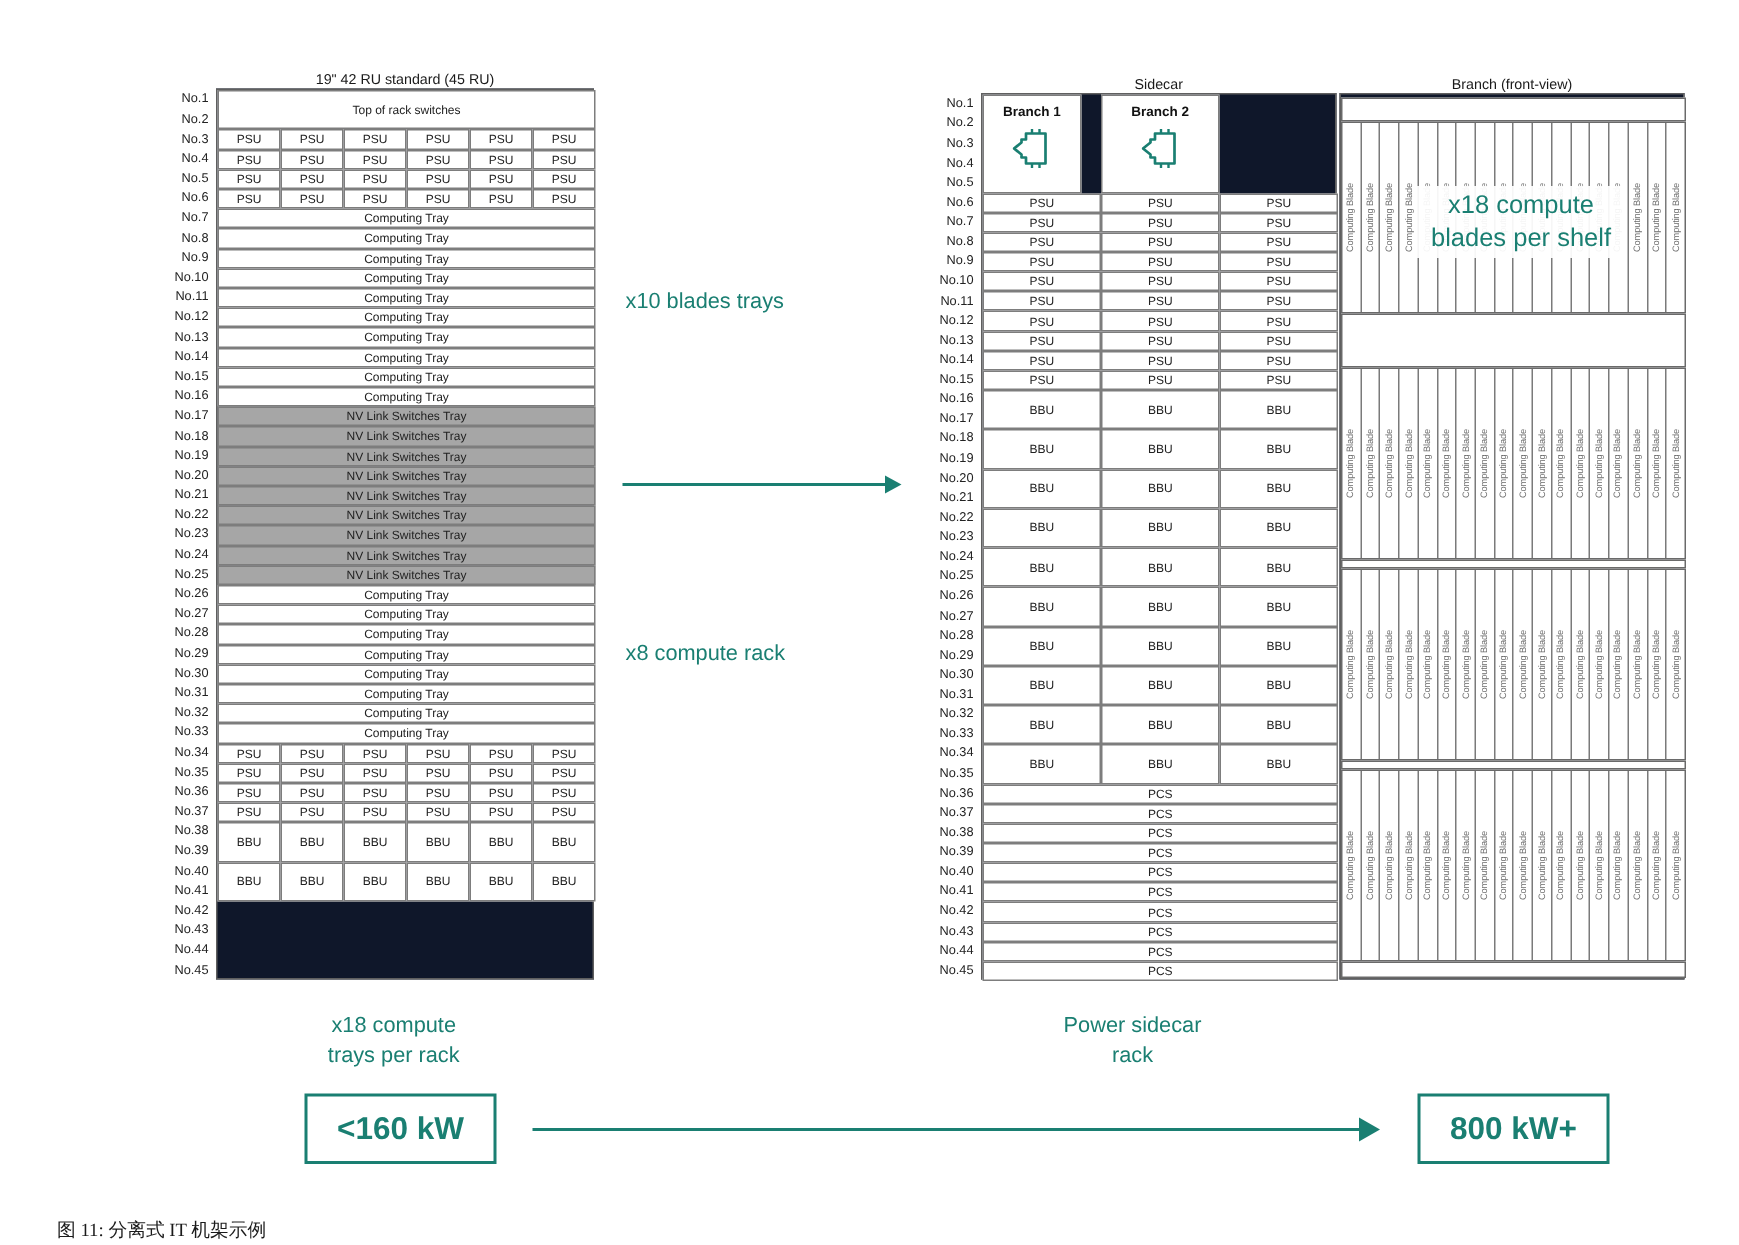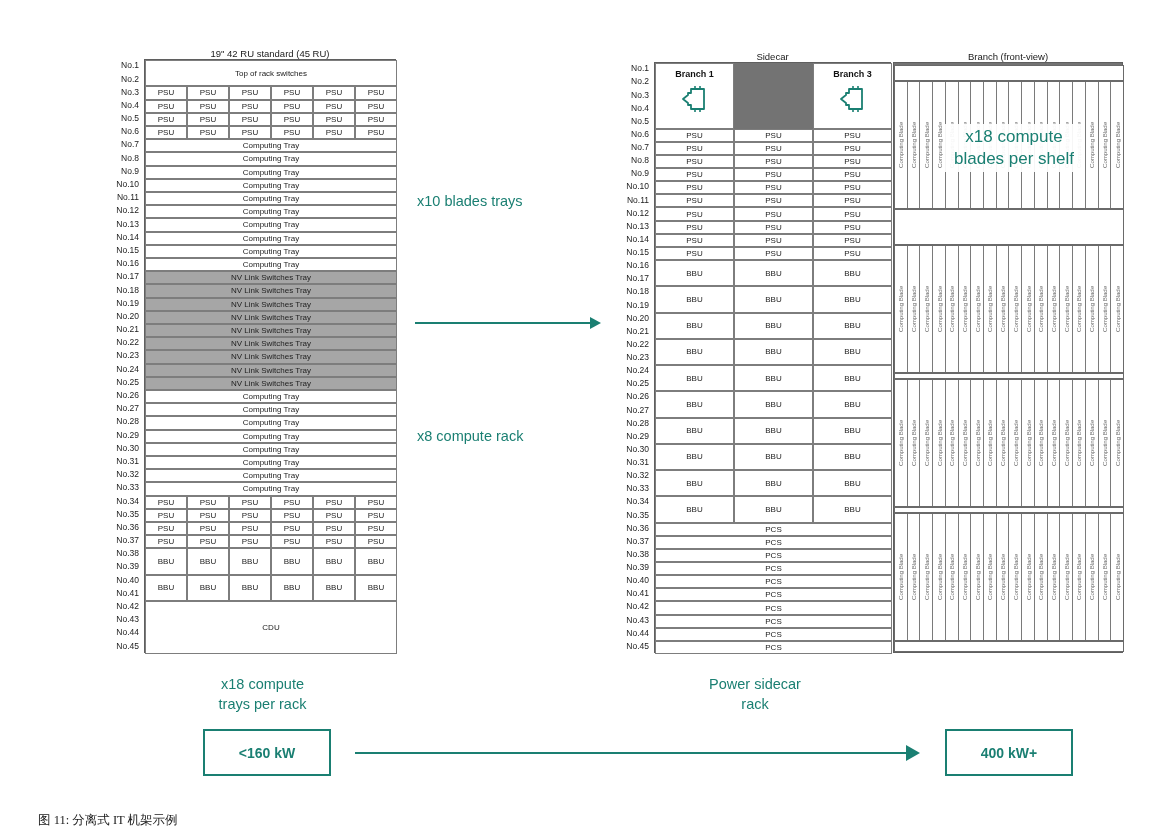--- a/index.html
+++ b/index.html
@@ -30,21 +30,21 @@
     color: #222;
     line-height: 1;
     display: flex;
     align-items: center;
     justify-content: flex-end;
     padding-right: 3px;
   }
   .rack-body {
     position: absolute;
     border: 1.3px solid #5f5f5f;
-    background: #737373;
+    background: #0f172a;
   }
   .slot {
     position: absolute;
     border: 1px solid #7d7d7d;
     background: #ffffff;
     display: flex;
     align-items: center;
     justify-content: center;
     font-size: 8px;
     color: #222;
@@ -95,21 +95,21 @@
   }
   .teal-note.center { text-align: center; }
   .kw-box {
     position: absolute;
     border: 2px solid #1a7f72;
     background: #fff;
     display: flex;
     align-items: center;
     justify-content: center;
     color: #1a7f72;
-    font-size: 14px;
+    font-size: 21px;
     font-weight: bold;
   }
   .arrow-line {
     position: absolute;
     background: #1a7f72;
     height: 1.8px;
   }
   .arrow-head {
     position: absolute;
     width: 0; height: 0;
@@ -273,21 +273,20 @@
       <div class="slot tall" style="left: 84px; top: 488.4px; width: 42px; height: 26.4px;">BBU</div>
       <div class="slot tall" style="left: 126px; top: 488.4px; width: 42px; height: 26.4px;">BBU</div>
       <div class="slot tall" style="left: 168px; top: 488.4px; width: 42px; height: 26.4px;">BBU</div>
       <div class="slot tall" style="left: 210px; top: 488.4px; width: 42px; height: 26.4px;">BBU</div>
       <div class="slot tall" style="left: 0px; top: 514.8px; width: 42px; height: 26.4px;">BBU</div>
       <div class="slot tall" style="left: 42px; top: 514.8px; width: 42px; height: 26.4px;">BBU</div>
       <div class="slot tall" style="left: 84px; top: 514.8px; width: 42px; height: 26.4px;">BBU</div>
       <div class="slot tall" style="left: 126px; top: 514.8px; width: 42px; height: 26.4px;">BBU</div>
       <div class="slot tall" style="left: 168px; top: 514.8px; width: 42px; height: 26.4px;">BBU</div>
       <div class="slot tall" style="left: 210px; top: 514.8px; width: 42px; height: 26.4px;">BBU</div>
-      <div class="slot tall" style="left: 0px; top: 541.2px; width: 252px; height: 52.8px;">CDU</div>
     </div>
 
   <div class="rack-title" style="left:654px; top:51px; width:237px;">Sidecar</div>
   <div class="ru-labels" id="sc-ru-labels" style="left:610px; top:62px;">
       <div class="ru-label" style="height: 13.1333px;">No.1</div>
       <div class="ru-label" style="height: 13.1333px;">No.2</div>
       <div class="ru-label" style="height: 13.1333px;">No.3</div>
       <div class="ru-label" style="height: 13.1333px;">No.4</div>
       <div class="ru-label" style="height: 13.1333px;">No.5</div>
       <div class="ru-label" style="height: 13.1333px;">No.6</div>
@@ -325,29 +324,29 @@
       <div class="ru-label" style="height: 13.1333px;">No.38</div>
       <div class="ru-label" style="height: 13.1333px;">No.39</div>
       <div class="ru-label" style="height: 13.1333px;">No.40</div>
       <div class="ru-label" style="height: 13.1333px;">No.41</div>
       <div class="ru-label" style="height: 13.1333px;">No.42</div>
       <div class="ru-label" style="height: 13.1333px;">No.43</div>
       <div class="ru-label" style="height: 13.1333px;">No.44</div>
       <div class="ru-label" style="height: 13.1333px;">No.45</div>
     </div>
   <div class="rack-body" id="sc-rack-body" style="left:654px; top:62px; width:237px; height:591px;">
-      <div class="slot" style="left: 0px; top: 0px; width: 79px; height: 65.6667px; flex-direction: column; justify-content: flex-start; padding-top: 5px;">
+      <div class="slot" style="left: 0px; top: 0px; width: 66px; height: 65.6667px; flex-direction: column; justify-content: flex-start; padding-top: 5px;">
         <div style="font-size: 9px; font-weight: bold; color: rgb(17, 17, 17);">Branch 1</div>
         <div style="margin-top: 5px;"><svg width="26" height="30" viewBox="0 0 26 30">
   <path d="M9 5 H22 V25 H9 V21 H6 V19 L1 15 L6 11 V9 H9 Z" fill="none" stroke="#1a7f72" stroke-width="1.8" stroke-linejoin="round"></path>
   <path d="M13 5 V2 M18 5 V2 M13 25 V28 M18 25 V28" fill="none" stroke="#1a7f72" stroke-width="1.6"></path>
 </svg></div>
       </div>
-      <div class="slot" style="left: 158px; top: 0px; width: 79px; height: 65.6667px; flex-direction: column; justify-content: flex-start; padding-top: 5px;">
-        <div style="font-size: 9px; font-weight: bold; color: rgb(17, 17, 17);">Branch 3</div>
+      <div class="slot" style="left: 79px; top: 0px; width: 79px; height: 65.6667px; flex-direction: column; justify-content: flex-start; padding-top: 5px;">
+        <div style="font-size: 9px; font-weight: bold; color: rgb(17, 17, 17);">Branch 2</div>
         <div style="margin-top: 5px;"><svg width="26" height="30" viewBox="0 0 26 30">
   <path d="M9 5 H22 V25 H9 V21 H6 V19 L1 15 L6 11 V9 H9 Z" fill="none" stroke="#1a7f72" stroke-width="1.8" stroke-linejoin="round"></path>
   <path d="M13 5 V2 M18 5 V2 M13 25 V28 M18 25 V28" fill="none" stroke="#1a7f72" stroke-width="1.6"></path>
 </svg></div>
       </div>
       <div class="slot" style="left: 0px; top: 65.6667px; width: 79px; height: 13.1333px;">PSU</div>
       <div class="slot" style="left: 79px; top: 65.6667px; width: 79px; height: 13.1333px;">PSU</div>
       <div class="slot" style="left: 158px; top: 65.6667px; width: 79px; height: 13.1333px;">PSU</div>
       <div class="slot" style="left: 0px; top: 78.8px; width: 79px; height: 13.1333px;">PSU</div>
       <div class="slot" style="left: 79px; top: 78.8px; width: 79px; height: 13.1333px;">PSU</div>
@@ -660,16 +659,16 @@
   <div class="arrow-head" style="left:590px; top:317px;"></div>
 
   <div class="teal-note center" style="left:190px; top:675px; width:145px;">x18 compute
 trays per rack</div>
   <div class="teal-note center" style="left:680px; top:675px; width:150px;">Power sidecar
 rack</div>
 
   <div class="kw-box" style="left:203px; top:729px; width:128px; height:47px;">&lt;160 kW</div>
   <div class="arrow-line" style="left:355px; top:752px; width:553px;"></div>
   <div class="arrow-head big" style="left:906px; top:745px;"></div>
-  <div class="kw-box" style="left:945px; top:729px; width:128px; height:47px;">400 kW+</div>
+  <div class="kw-box" style="left:945px; top:729px; width:128px; height:47px;">800 kW+</div>
 
   <div class="caption" style="left:38px; top:812px;font-family:Liberation Serif, serif;">图 11: 分离式 IT 机架示例</div>
 </div>
 
 </body></html>

